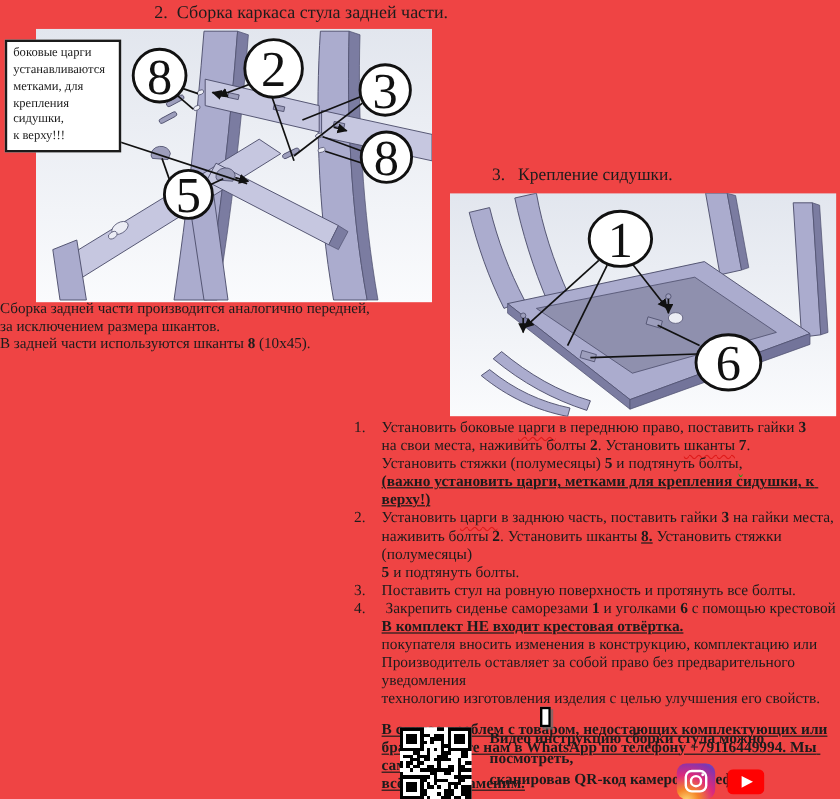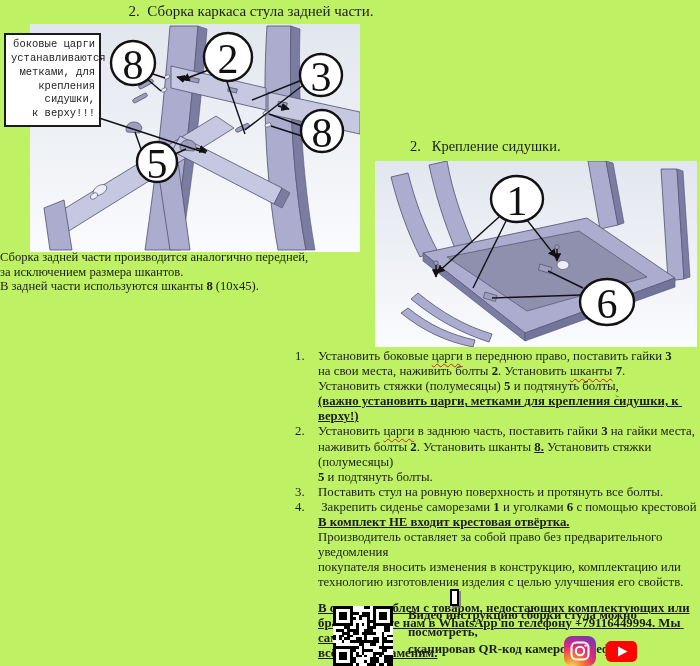--- a/index.html
+++ b/index.html
@@ -1,23 +1,23 @@
 <!DOCTYPE html>
 <html style="--text: #1c1c1c; --spell_red: #e01b1b; --spell_green: #1ba01b; --part_fill: #abacce; --part_light: #c6c7e0; --part_dark: #7b7ca1; --edge: #50516f; --fig_bg_top: #e2e6ee; --fig_bg_bottom: #fafbfd; --youtube_red: #ff0202; --instagram_gradient-0: #feda77; --instagram_gradient-1: #f58529; --instagram_gradient-2: #dd2a7b; --instagram_gradient-3: #8134af; --instagram_gradient-4: #515bd4;"><head>
 <meta charset="utf-8">
 <style>
   html,body{margin:0;padding:0;background:#fff;}
-  #page{position:relative;width:700px;height:666px;background:#bef264;overflow:hidden;
+  #page{position:relative;width:700px;height:666px;background:#ef4444;overflow:hidden;
         font-family:"Liberation Serif",serif;color:var(--text,#1c1c1c);}
   .abs{position:absolute;}
   #title2{left:31px;top:3px;width:440px;text-align:center;font-size:15px;white-space:pre;}
   #title3{left:410px;top:138px;font-size:14.5px;white-space:pre;}
   #notebox{left:4px;top:33px;width:84px;border:2px solid #1b1b1b;background:#fff;
-           padding:3px 4px 4px 5px;font-family:Liberation Mono, monospace;
-           font-size:10.5px;line-height:1.32;white-space:pre-line;z-index:5;text-align:right;}
+           padding:3px 4px 4px 5px;font-family:Liberation Serif, serif;
+           font-size:10.5px;line-height:1.32;white-space:pre-line;z-index:5;}
   #fig2{left:30px;top:24px;width:330px;height:228px;}
   #fig3{left:375px;top:161px;width:322px;height:186px;}
   #notes2{left:0;top:250px;width:334px;font-size:12.6px;line-height:14.6px;text-align:left;}
   #instr{left:295px;top:349px;width:406px;font-size:12.8px;line-height:15.1px;}
   .li-row{display:flex;}
   .li-num{width:23px;flex:none;}
   .li-body{flex:1;}
   .tl{white-space:pre-wrap;}
   .b{font-weight:bold;}
   .bu{font-weight:bold;text-decoration:underline;text-decoration-thickness:1.2px;}
@@ -155,21 +155,21 @@
 метками, для
 крепления сидушки,
 к верху!!!</div>
 
   <div class="abs" id="notes2">
       <div class="tl"><span>Сборка задней части производится аналогично передней,</span></div>
       <div class="tl"><span>за исключением размера шкантов.</span></div>
       <div class="tl"><span>В задней части используются шканты </span><span class="b">8</span><span> (10x45).</span></div>
     </div>
 
-  <div class="abs" id="title3">2.   Крепление сидушки.</div>
+  <div class="abs" id="title3">3.   Крепление сидушки.</div>
 
   <svg class="abs" id="fig3" viewBox="0 0 322 186">
     <rect x="0" y="0" width="322" height="186" fill="url(#g1)"></rect>
 
     <g>
       <path class="part" d="M213,0 L231,0 L243,64 L225,68 Z"></path>
       <path class="part-d" d="M231,0 L238,2 L249,62 L243,64 Z"></path>
       <path class="part" d="M286,8 L302,8 L309,118 L293,120 Z"></path>
       <path class="part-d" d="M302,8 L308,10 L315,116 L309,118 Z"></path>
       <path class="part" d="M16,16 C23,44 32,70 45,96 L62,89 C49,64 40,40 33,12 Z"></path>
@@ -247,22 +247,22 @@
           <span class="li-num">4.</span>
           <div class="li-body">
             <div class="tl"><span> Закрепить сиденье саморезами </span><span class="b">1</span><span> и уголками </span><span class="b">6</span><span> с помощью крестовой</span></div>
           </div>
         </div>
       </div>
     <div class="para">
         <div class="tl"><span class="bu">В комплект НЕ входит крестовая отвёртка.</span></div>
       </div>
     <div class="para">
+        <div class="tl"><span>покупателя вносить изменения в конструкцию, комплектацию или</span></div>
         <div class="tl"><span>Производитель оставляет за собой право без предварительного уведомления</span></div>
-        <div class="tl"><span>покупателя вносить изменения в конструкцию, комплектацию или</span></div>
         <div class="tl"><span>технологию изготовления изделия с целью улучшения его свойств.</span></div>
       </div>
     <div class="para" id="support">
         <div class="tl"><span class="bu">В случае проблем с товаром, недостающих комплектующих или</span></div>
         <div class="tl"><span class="bu">брака пишите нам в WhatsApp по телефону +79116449994. Мы сами</span></div>
         <div class="tl"><span class="bu">всё быстро заменим.</span></div>
       </div>
   </div>
 
   <div class="abs" id="framemark"></div>

